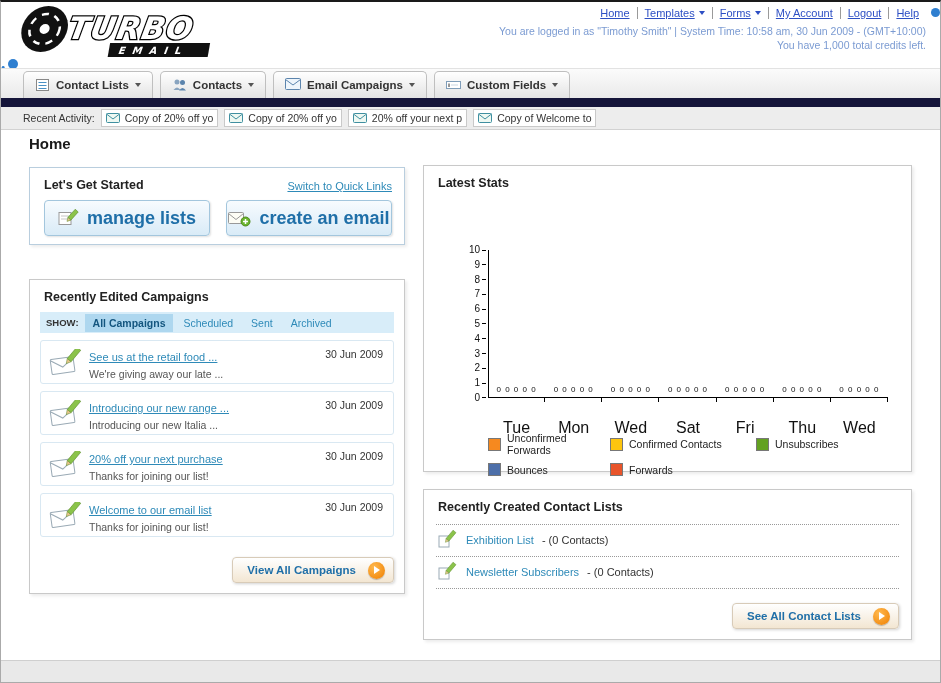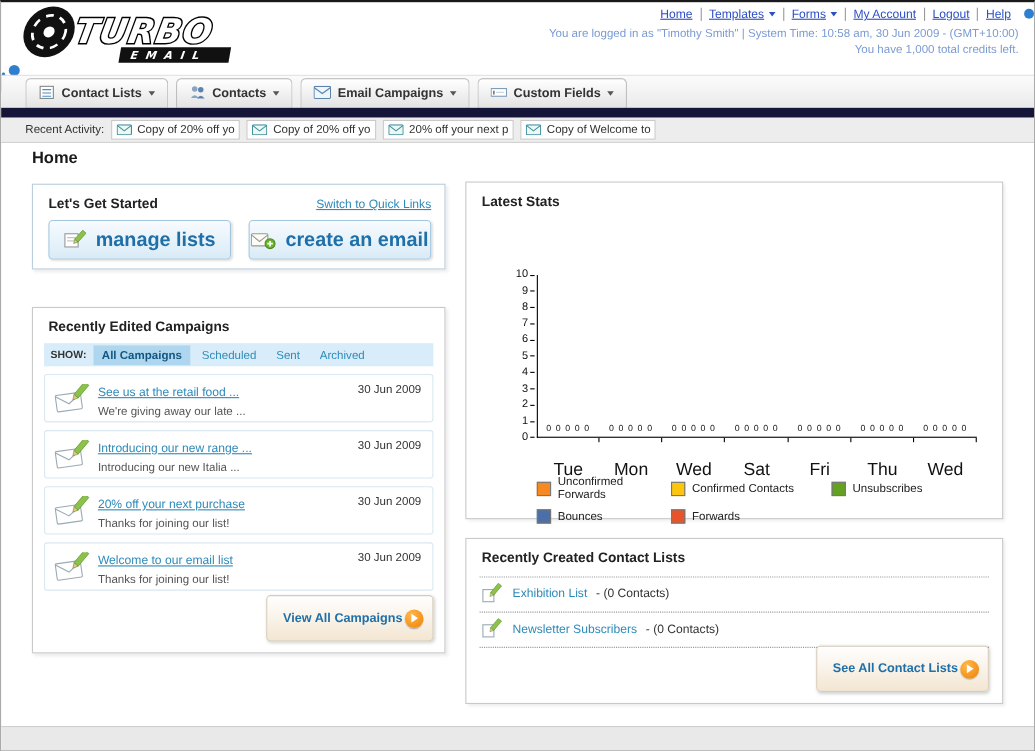--- a/index.html
+++ b/index.html
@@ -60,21 +60,21 @@
   .filter-link { padding:3px 8px; color:#2e8ab8; cursor:pointer; }
   .filter-link.active { background:#aed7ef; color:#14567f; font-weight:bold; }
   .camp-list { position:absolute; left:10px; top:60px; width:354px; }
   .camp-item { position:relative; height:44px; border:1px solid #d9e8f2; border-radius:3px; margin-bottom:7px;
                background:#fff; padding:6px 8px 0 48px; }
   .camp-icon { position:absolute; left:8px; top:8px; }
   .camp-title { font-size:11px; color:#2e8ab8; text-decoration:underline; cursor:pointer; display:inline-block; }
   .camp-sub { font-size:10.5px; color:#555; margin-top:3px; }
   .camp-date { position:absolute; right:10px; top:7px; font-size:10.5px; color:#333; }
 
-  .arrow-btn { display:flex; align-items:center; gap:2px; height:42px; padding:0 8px 0 14px;
+  .arrow-btn { display:flex; align-items:center; gap:12px; height:26px; padding:0 8px 0 14px;
                background:linear-gradient(#ffffff,#f3e6d2); border:1px solid #d8cbb8; border-radius:4px;
                font-size:11.5px; font-weight:bold; color:#1f6fa8; cursor:pointer; box-shadow:1px 1px 3px rgba(0,0,0,0.18); }
   .arrow-circle { width:17px; height:17px; border-radius:50%; position:relative;
                   background:radial-gradient(circle at 35% 30%, #ffb84d, #ef7f00); box-shadow:0 1px 1px rgba(0,0,0,0.25); }
   .arrow-circle::after { content:""; position:absolute; left:6px; top:4.5px;
                   border-left:6px solid #fff; border-top:4px solid transparent; border-bottom:4px solid transparent; }
   .view-all { position:absolute; right:10px; bottom:10px; }
 
   
   #stats { left:422px; top:163px; width:489px; height:307px; }

